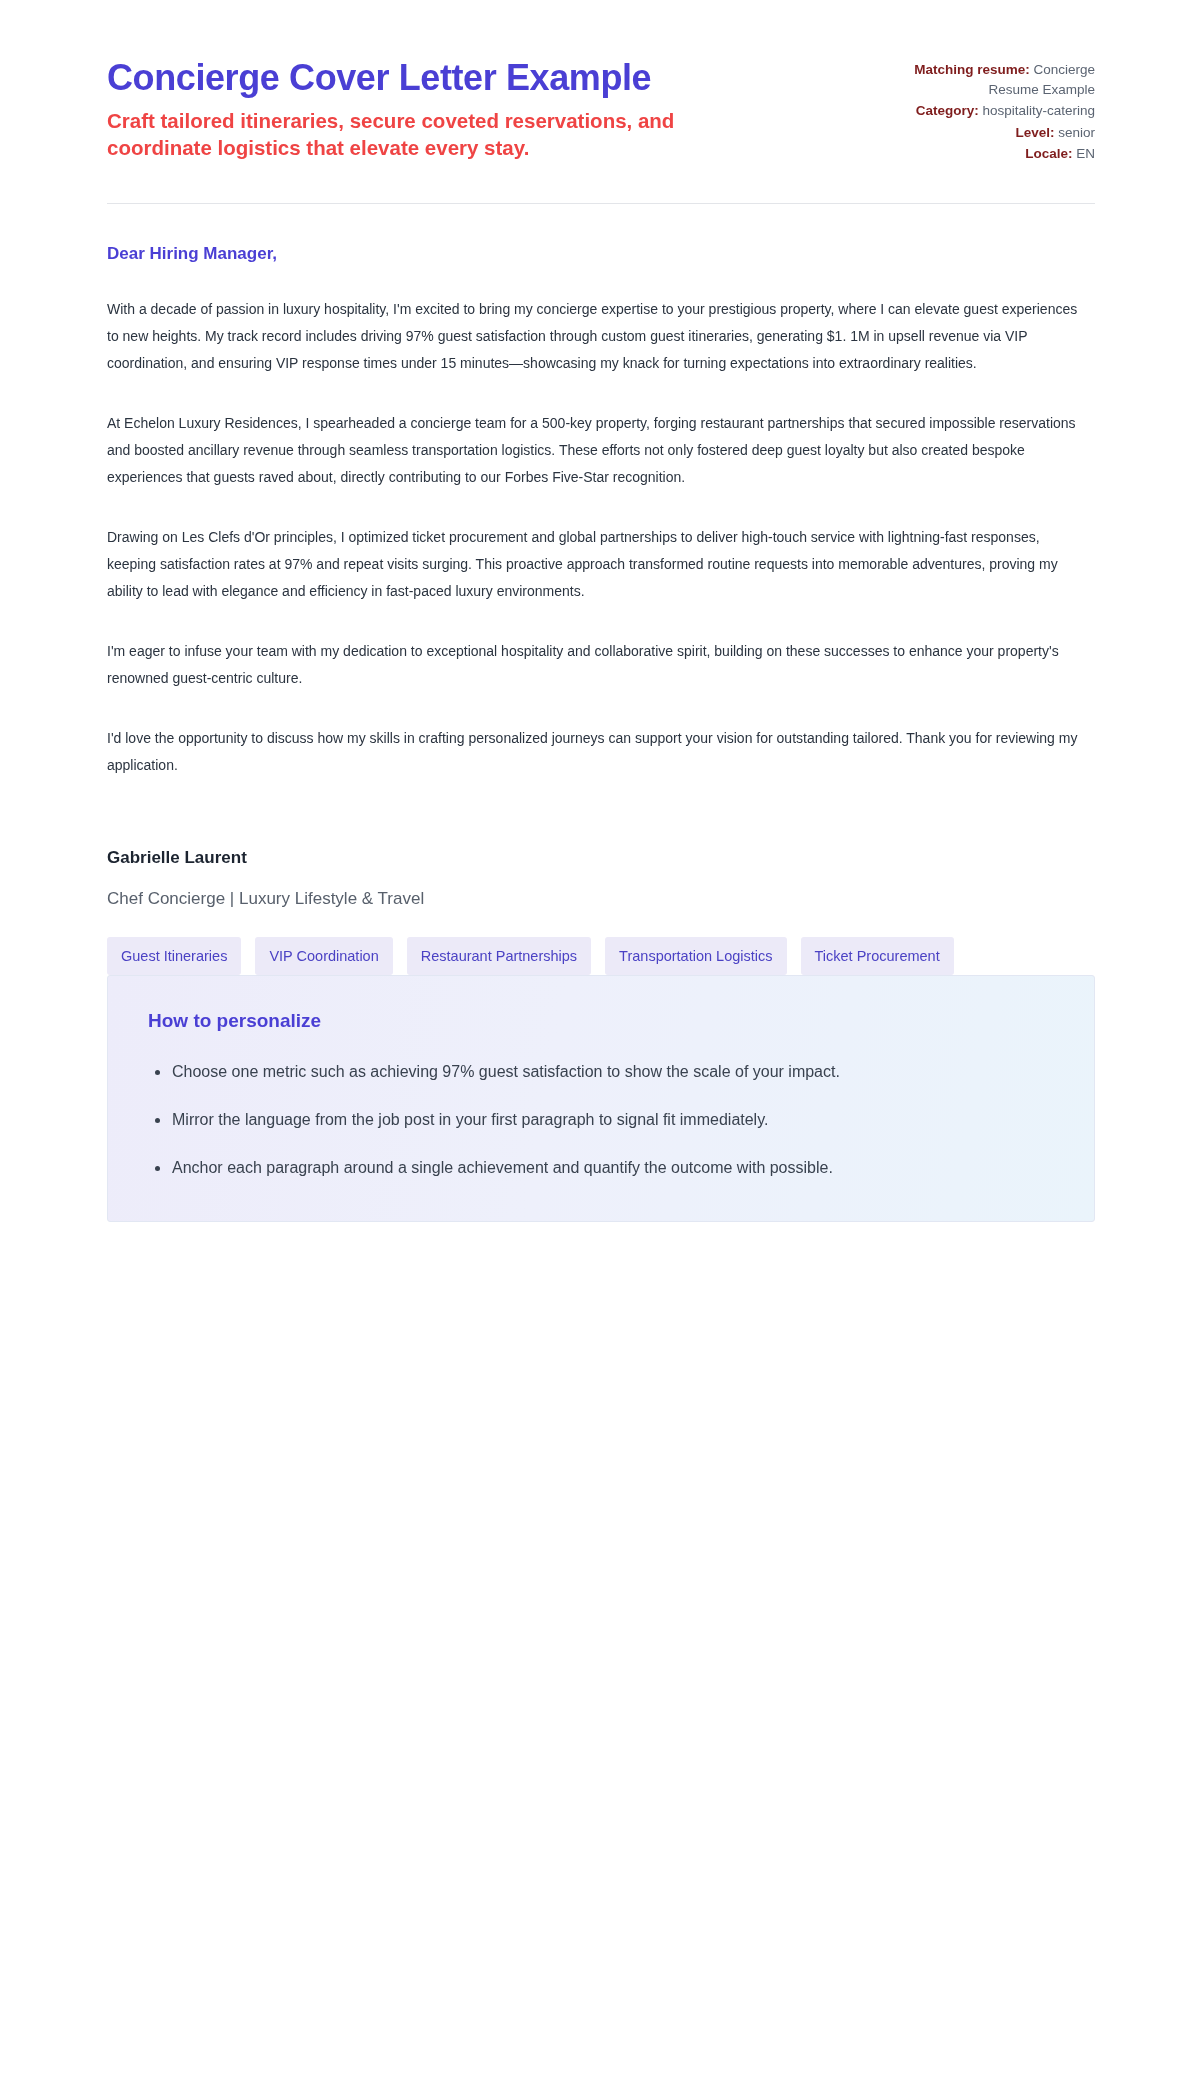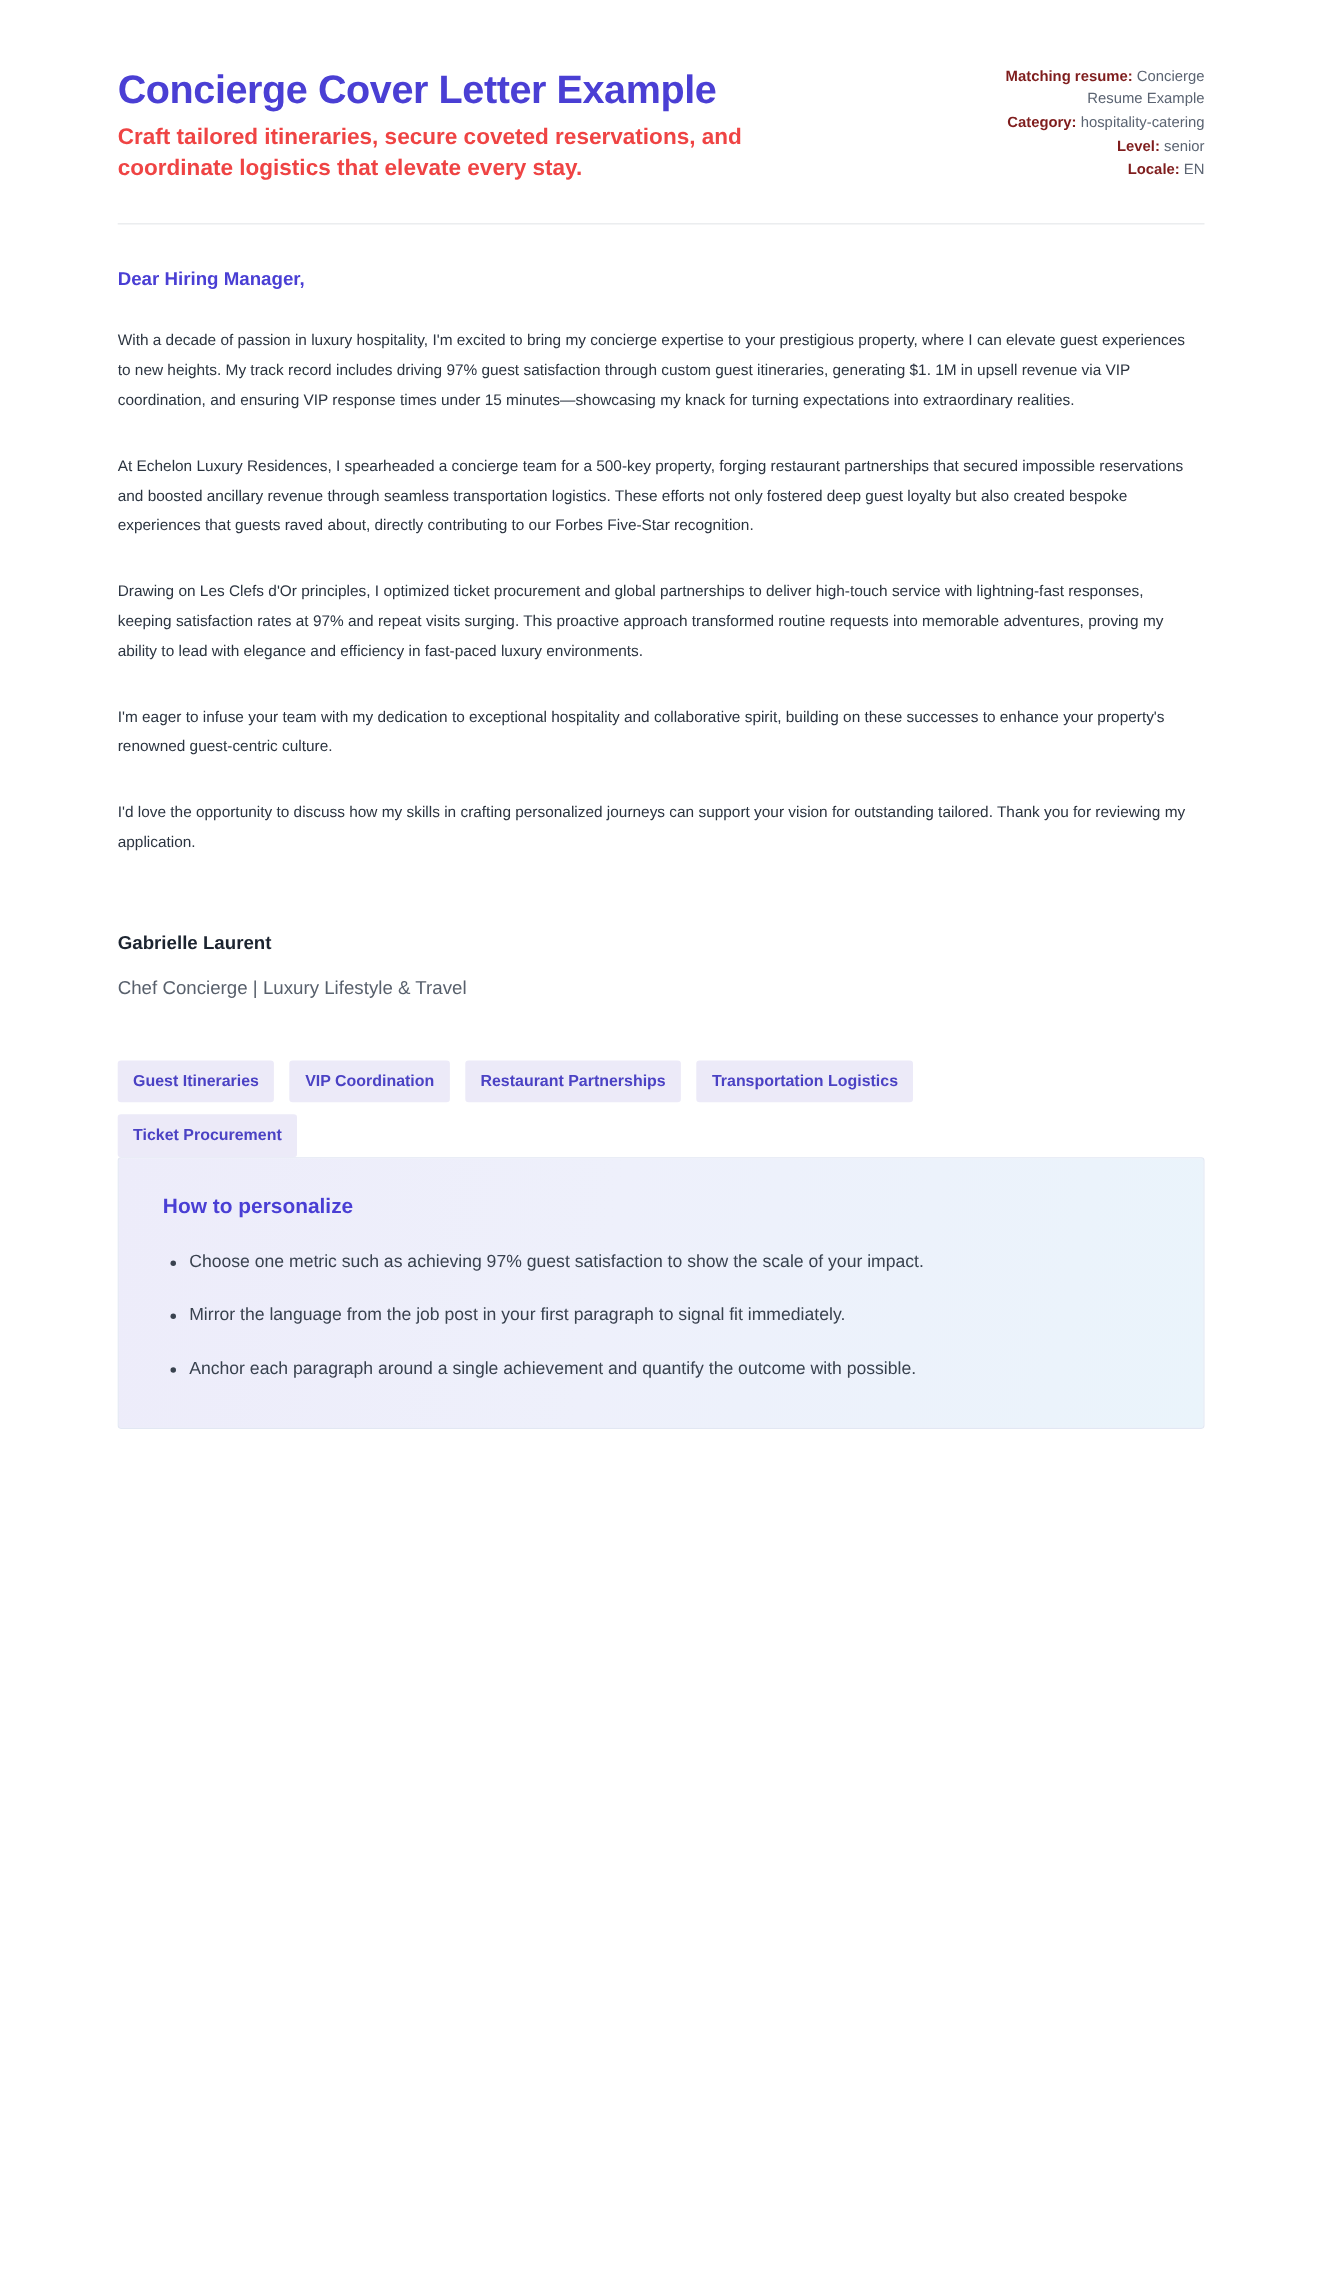--- a/index.html
+++ b/index.html
@@ -17,21 +17,21 @@
   }
   .page {
     width: 1200px;
     box-sizing: border-box;
     padding: 52px 105px 40px 107px;
   }
 
   
   .header {
     display: flex;
-    align-items: flex-end;
+    align-items: center;
     justify-content: space-between;
     gap: 40px;
   }
   .header-left {
     flex: 1 1 auto;
     max-width: 740px;
   }
   .doc-title {
     margin: 0;
     font-size: 36px;
@@ -110,26 +110,25 @@
   .sig-role {
     font-size: 17px;
     font-weight: 400;
     color: #58606c;
     line-height: 1.5;
     margin: 16px 0 0 0;
   }
 
   
   .tags {
-    margin-top: 52px;
+    margin-top: 25px;
     display: flex;
     flex-wrap: wrap;
     gap: 11px 14px;
     max-width: 880px;
-    font-weight: bold;
   }
   .tag {
     background: #eceaf8;
     color: #4b42c4;
     font-size: 14.5px;
     line-height: 1;
     padding: 12px 14px;
     border-radius: 3px;
     white-space: nowrap;
   }

